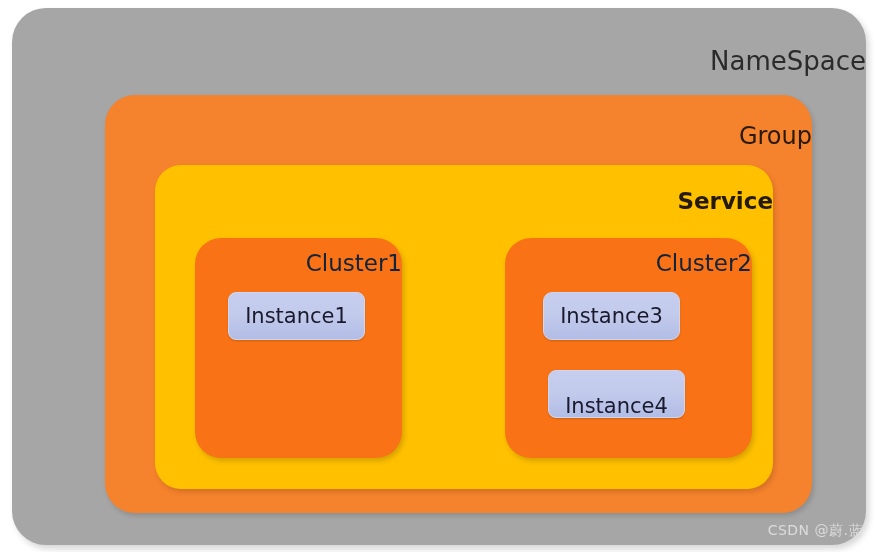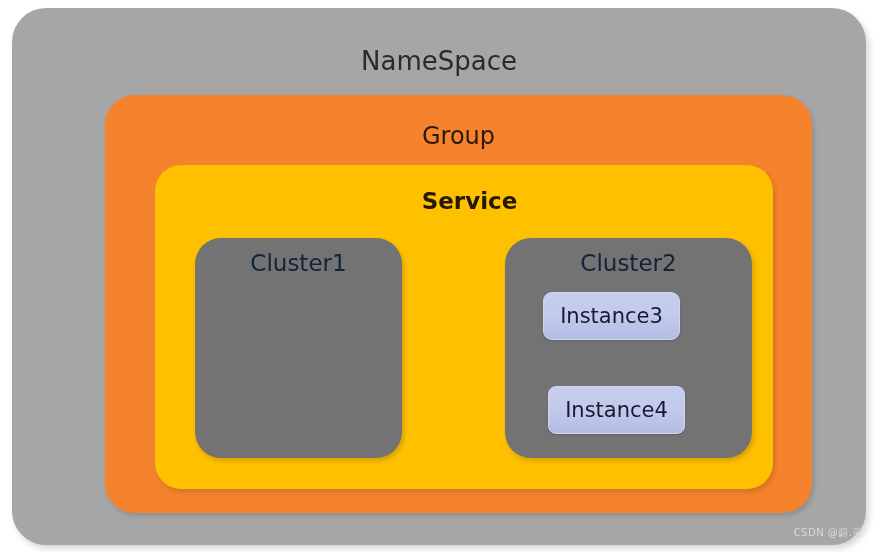--- a/index.html
+++ b/index.html
@@ -59,21 +59,21 @@
     border-radius: 26px;
     box-shadow: 2px 3px 5px rgba(0,0,0,0.13);
   }
 
   
   .cluster-box {
     position: absolute;
     top: 238px;
     width: 207px;
     height: 220px;
-    background: #737373;
+    background: #f97316;
     border-radius: 26px;
     box-shadow: 2px 3px 5px rgba(0,0,0,0.16);
     text-decoration: underline;
   }
   .cluster-box.cluster-1 { left: 195px; }
   .cluster-box.cluster-2 { left: 505px; padding-left: 40px; }
 
   
   .instance-box {
     position: absolute;
@@ -83,26 +83,26 @@
     background: linear-gradient(to bottom, #c6cdee 0%, #c3cbec 45%, #b2bde6 100%);
     border: 1px solid #cfd6f0;
     box-shadow: 0 1px 2px rgba(0,0,0,0.18);
     display: flex;
     align-items: center;
     justify-content: center;
   }
   .instance-1 { left:  33px; top:  54px; }
   .instance-2 { left:  38px; top: 132px; }
   .instance-3 { left:  38px; top:  54px; border-radius: 9px; }
-  .instance-4 { left:  43px; top: 148px; }
+  .instance-4 { left:  43px; top: 132px; align-items: flex-end; }
 
   
   .label {
     position: absolute;
-    text-align: center;
+    text-align: right;
     white-space: nowrap;
     user-select: none;
   }
 
   .namespace-label {
     left: 0;
     right: 0;
     top: 38px;
     font-size: 26px;
     color: #2b2b2b;
@@ -134,21 +134,21 @@
     font-size: 21px;
     color: #1a1a2e;
     line-height: 1;
   }
 
   
   .watermark {
     position: absolute;
     right: 14px;
     bottom: 12px;
-    font-size: 10px;
+    font-size: 14px;
     color: #dcdcdc;
     letter-spacing: 0.5px;
     white-space: nowrap;
     user-select: none;
   }
 </style>
 </head>
 <body>
 
 <div id="canvas">
@@ -160,20 +160,23 @@
   <div class="group-box">
     <div class="label group-label">Group</div>
   </div>
 
   <div class="service-box">
     <div class="label service-label">Service</div>
   </div>
 
   <div class="cluster-box cluster-1">
     <div class="label cluster-label">Cluster1</div>
+    <div class="instance-box instance-1">
+      <span class="instance-label">Instance1</span>
+    </div>
   </div>
 
   <div class="cluster-box cluster-2">
     <div class="label cluster-label">Cluster2</div>
     <div class="instance-box instance-3">
       <span class="instance-label">Instance3</span>
     </div>
     <div class="instance-box instance-4">
       <span class="instance-label">Instance4</span>
     </div>

